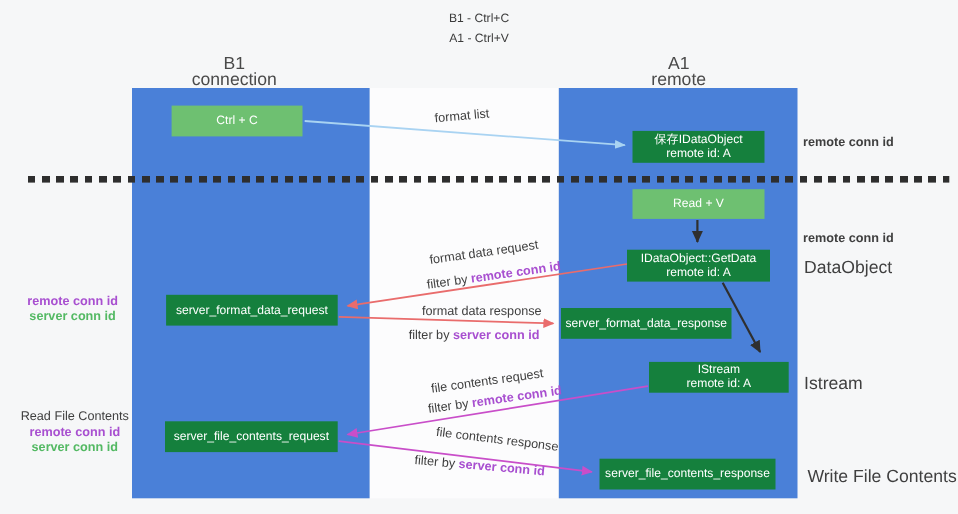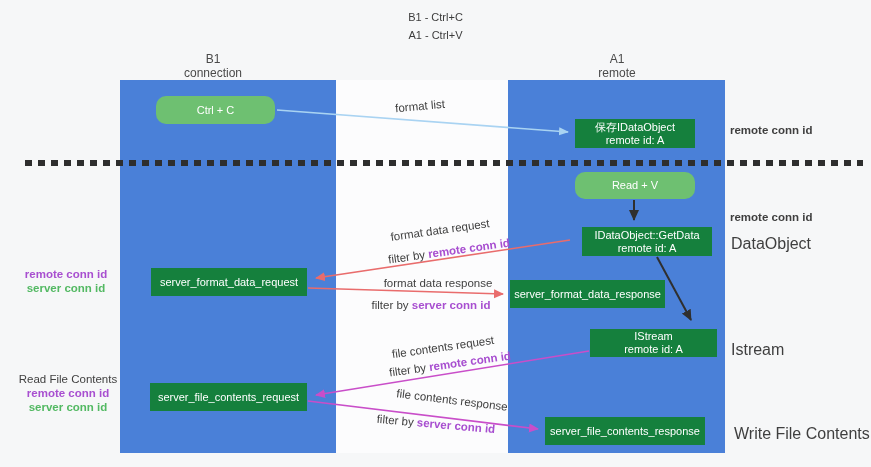--- a/index.html
+++ b/index.html
@@ -1,30 +1,30 @@
 <!DOCTYPE html>
 <html><head>
 <meta charset="utf-8">
 <style>
   html,body{margin:0;padding:0;}
   body{font-family:"Liberation Sans","DejaVu Sans",sans-serif;background:#f6f7f8;}
   .canvas{position:relative;width:871px;height:467px;background:#f6f7f8;overflow:hidden;}
   .abs{position:absolute;}
   .title{top:8px;left:0;width:871px;text-align:center;font-size:11px;line-height:18px;color:#3c3c3c;}
-  .lane-header{font-size:12px;line-height:14px;color:#4a4a4a;text-align:center;}
+  .lane-header{font-size:16px;line-height:14px;color:#4a4a4a;text-align:center;}
   .mid-strip{left:336px;top:80px;width:172px;height:373px;background:#fcfcfd;}
   .lane{background:#4a80d8;}
   .lane-left{left:120px;top:80px;width:216px;height:373px;}
   .lane-right{left:508px;top:80px;width:217px;height:373px;}
   .divider{left:25px;top:160px;width:838px;height:6px;
            background:repeating-linear-gradient(90deg,#2e2e2e 0 7px,rgba(0,0,0,0) 7px 13px);}
   .node{display:flex;flex-direction:column;align-items:center;justify-content:center;
         color:#ffffff;font-size:11px;line-height:13px;text-align:center;white-space:nowrap;}
   .node-orange{background:#15803d;}
-  .node-green{background:#6ec071;border-radius:10px;}
+  .node-green{background:#6ec071;}
   .flow-label{font-size:11.5px;color:#3f3f3f;white-space:nowrap;transform-origin:center;}
   .centered{transform:translate(-50%,-50%);}
   .accent-purple{color:#a84fd0;font-weight:bold;}
   .accent-green{color:#53b963;font-weight:bold;}
   .side-label{font-size:16px;color:#3f3f3f;white-space:nowrap;}
   .side-label.bold{font-weight:bold;font-size:11.5px;}
   .stack{text-align:center;font-size:11.5px;line-height:14px;white-space:nowrap;}
   svg.overlay{position:absolute;left:0;top:0;pointer-events:none;}
 </style>
 </head>
@@ -82,21 +82,21 @@
 
   <div class="abs node node-orange" style="left:575px;top:119px;width:120px;height:29px;">
     <span>保存IDataObject</span>
     <span>remote id: A</span>
   </div>
 
   <div class="abs node node-green" style="left:575px;top:172px;width:120px;height:27px;">
     <span>Read + V</span>
   </div>
 
-  <div class="abs node node-orange" style="left:570px;top:227px;width:130px;height:29px;margin-left:12px;">
+  <div class="abs node node-orange" style="left:570px;top:227px;width:130px;height:29px;">
     <span>IDataObject::GetData</span>
     <span>remote id: A</span>
   </div>
 
   <div class="abs node node-orange" style="left:151px;top:268px;width:156px;height:28px;">
     <span>server_format_data_request</span>
   </div>
 
   <div class="abs node node-orange" style="left:510px;top:280px;width:155px;height:28px;">
     <span>server_format_data_response</span>

